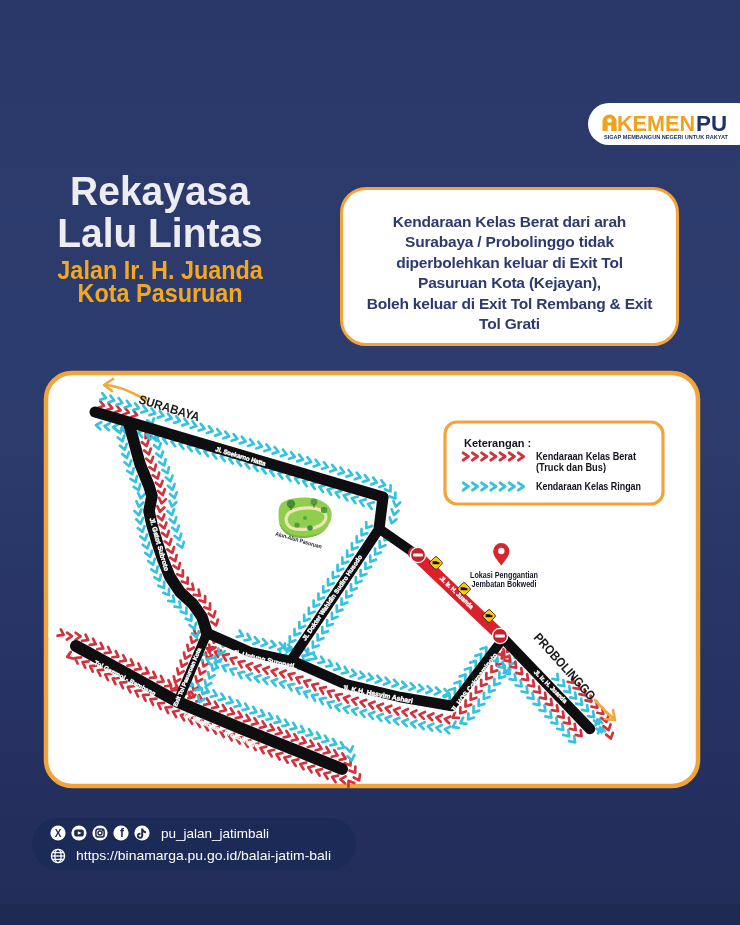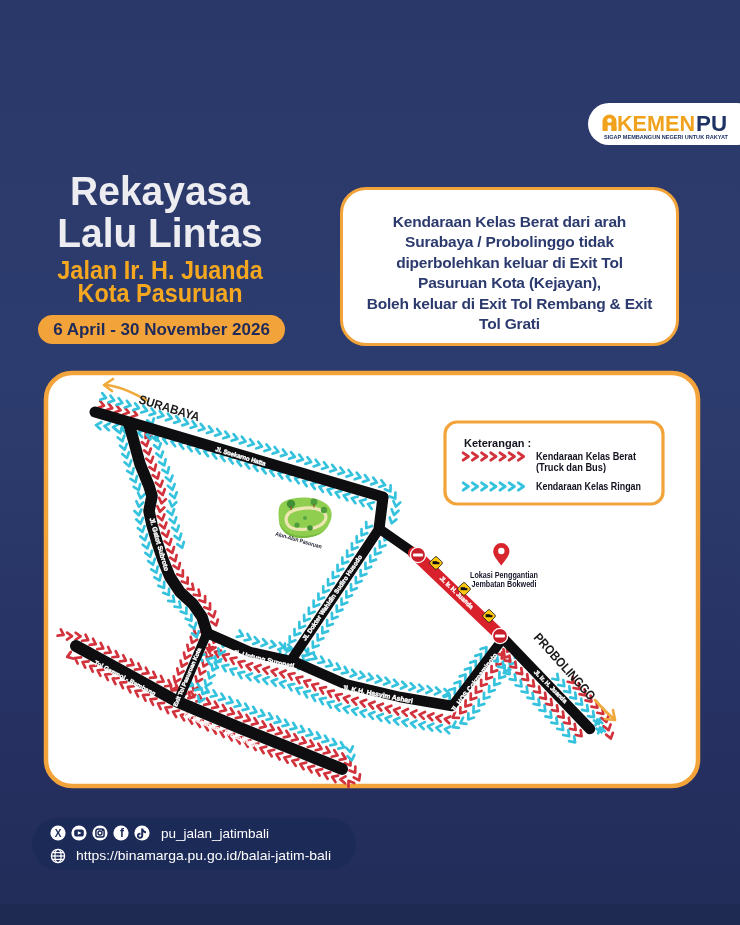--- a/index.html
+++ b/index.html
@@ -26,21 +26,20 @@
   <text x="29" y="27.5" font-size="21.5" font-weight="bold" fill="#f0a21c" textLength="78" lengthAdjust="spacingAndGlyphs">KEMEN</text>
       <text x="108" y="27.5" font-size="21.5" font-weight="bold" fill="#1e3264" textLength="31" lengthAdjust="spacingAndGlyphs">PU</text>
 
   <text x="16" y="35.5" font-size="6.2" font-weight="bold" fill="#1e3264" textLength="124" lengthAdjust="spacingAndGlyphs">SIGAP MEMBANGUN NEGERI UNTUK RAKYAT</text>
 </svg>
 
 <div class="abs" style="left:20px;top:170px;width:280px;text-align:center;color:#ececf1;font-weight:bold;font-size:41px;line-height:42px;transform:scaleX(0.95);transform-origin:140px 0;">Rekayasa<br>Lalu Lintas</div>
 
 <div class="abs" style="left:20px;top:259px;width:280px;text-align:center;color:#f5a81f;font-weight:bold;font-size:26px;line-height:23px;transform:scaleX(0.9);transform-origin:141px 0;">Jalan Ir. H. Juanda<br>Kota Pasuruan</div>
 
-<div class="abs" style="left:38px;top:315px;width:247px;height:29px;background:#f2a33a;border-radius:15px;color:#1e2a5a;font-weight:bold;font-size:17px;line-height:29px;text-align:center;">6 April - 30 November 2026</div>
 
 <div class="abs" style="left:340px;top:187px;width:333px;height:131px;background:#ffffff;border:3.5px solid #f2a33a;border-radius:26px;color:#2c3a6e;font-weight:bold;font-size:15.5px;line-height:20.4px;letter-spacing:-0.2px;text-align:center;padding-top:22px;box-sizing:content-box;">Kendaraan Kelas Berat dari arah<br>Surabaya / Probolinggo tidak<br>diperbolehkan keluar di Exit Tol<br>Pasuruan Kota (Kejayan),<br>Boleh keluar di Exit Tol Rembang &amp; Exit<br>Tol Grati</div>
 
 <svg class="abs" style="left:0;top:0;" width="740" height="925" viewBox="0 0 740 925">
 <defs>
   <path id="cv" d="M-2.7,-3.5 L2.3,0 L-2.7,3.5"></path>
 </defs>
 
 <rect x="46" y="373" width="652" height="413" rx="26" fill="#ffffff" stroke="#f2a33a" stroke-width="4.5"></rect>
 

